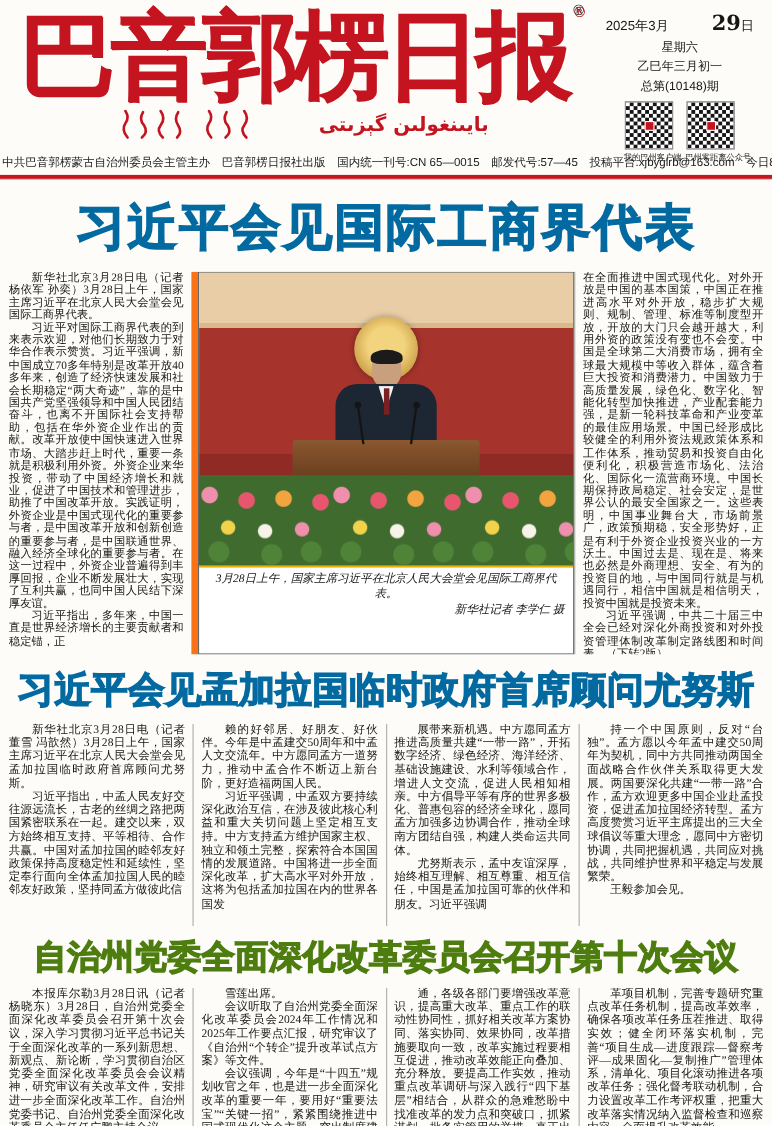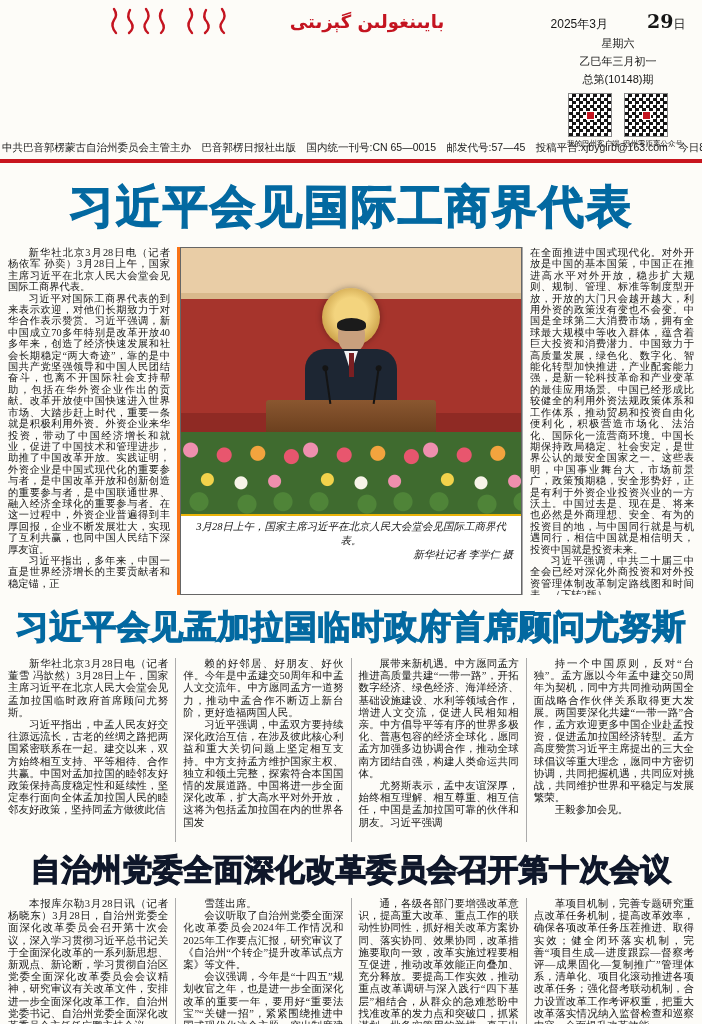--- a/index.html
+++ b/index.html
@@ -33,25 +33,25 @@
   }
   .qr-logo { position:absolute; left:50%; top:50%; width:9px; height:9px; margin:-4.5px 0 0 -4.5px; background:#c41420; border:1px solid #fff; }
   .qr-label { font-size:7.5px; margin-top:2px; white-space:nowrap; }
   
   .info-bar { text-align:center; font-size:10.5px; padding:5px 2px 4px 2px; font-family:"Liberation Sans",sans-serif; color:#1a1a1a; white-space:nowrap; }
   .red-rule { height:3px; border-top:3px solid #c8161e; border-bottom:1px solid #c8161e; margin:0 0 2px 0; }
   
   .headline { font-family:"Liberation Sans","DejaVu Sans",sans-serif; font-weight:900; text-align:center; color:#0369a1; -webkit-text-stroke:1.3px currentColor; white-space:nowrap; }
   .h-a1 { font-size:45px; margin:14px 0 10px 0; letter-spacing:2px; }
   .h-a2 { font-size:33px; margin:10px 0 8px 0; letter-spacing:0.5px; }
-  .h-a3 { font-size:30px; margin:8px 0 7px 0; color:#0f172a; letter-spacing:0.5px; }
+  .h-a3 { font-size:30px; margin:8px 0 7px 0; color:#4d7c0f; letter-spacing:0.5px; }
   
   .a1-row { display:flex; padding:0 8px; height:348px; overflow:hidden; }
   .a1-col { width:172px; overflow:hidden; }
-  .a1-col.left  { border-right:3px solid #f97316; padding-right:7px; }
+  .a1-col.left  { border-right:6px solid #f97316; padding-right:7px; }
   .a1-col.right { border-left:1px solid #a9a9a9; padding-left:7px; }
   .a1-col p { font-size:10.3px; line-height:11.4px; text-align:justify; text-indent:2em; }
   p.noindent { text-indent:0; }
   figure.photo-fig { width:342px; margin:0; border:1px solid #666; background:#fff; }
   .photo { height:266px; position:relative; overflow:hidden;
     background:linear-gradient(#e9cda6 0 17%, #d9b98c 17% 19%, #a6342c 19% 62%, #8f2a24 62% 100%); }
   .emblem { position:absolute; top:15%; left:50%; width:58px; height:58px; margin-left:-29px; border-radius:50%;
     background:radial-gradient(circle at 50% 45%, #f3d47e 0 38%, #cfa64e 70%, #b78c38 100%); box-shadow:0 0 6px rgba(0,0,0,.35); }
   .person { position:absolute; top:27%; left:50%; transform:translateX(-50%); width:96px; text-align:center; }
   .head { width:27px; height:33px; margin:0 auto; background:#c9a07d; border-radius:42% 42% 48% 48%; position:relative; }
@@ -91,20 +91,21 @@
   .a2-cols { height:184px; }
   .a3-cols { height:162px; }
 </style>
 </head>
 <body>
 
 <div class="page">
 
   <header class="masthead">
     <div class="masthead-left">
+      <div class="paper-title"><span>巴音郭楞日报</span><span class="reg-mark">®</span></div>
       <div class="scripts-row">
         <svg width="150" height="30" viewBox="0 0 150 30">
           <g stroke="#c41420" stroke-width="2.4" fill="none" stroke-linecap="round">
             <path d="M8,3 q4,6 0,11 q-4,6 2,13"></path>
               <path d="M24,4 q-4,7 1,12 q4,6 -2,11"></path>
             <path d="M40,3 q5,7 0,13 q-4,5 2,11"></path>
               <path d="M56,4 q-4,6 0,12 q4,6 -1,11"></path>
             <path d="M84,3 q4,6 0,11 q-4,6 2,13"></path>
               <path d="M100,4 q-4,7 1,12 q4,6 -2,11"></path>
             <path d="M116,3 q5,7 0,13 q-4,5 2,11"></path>

